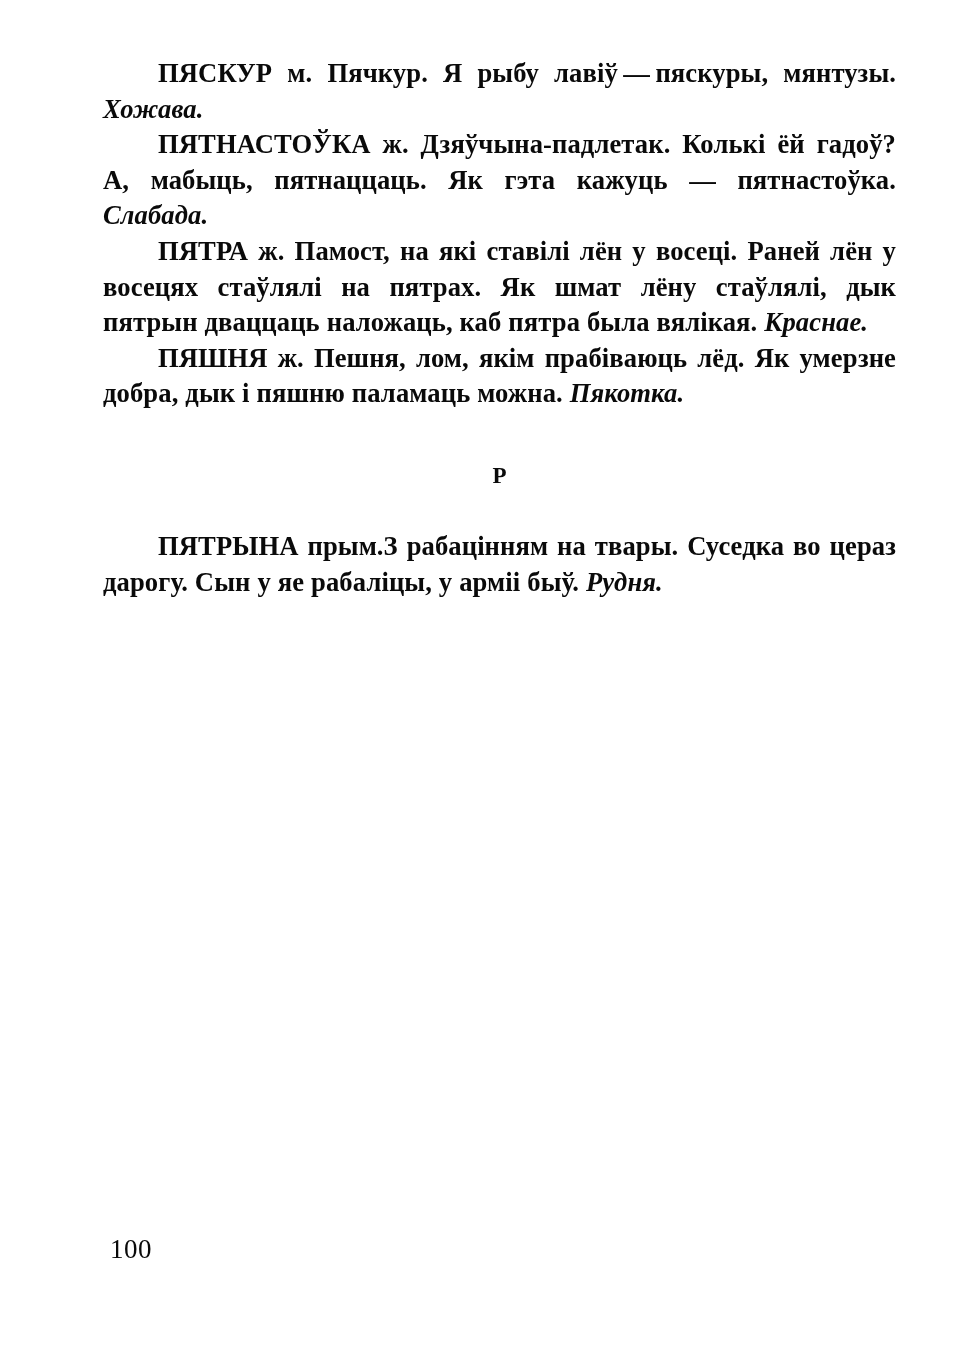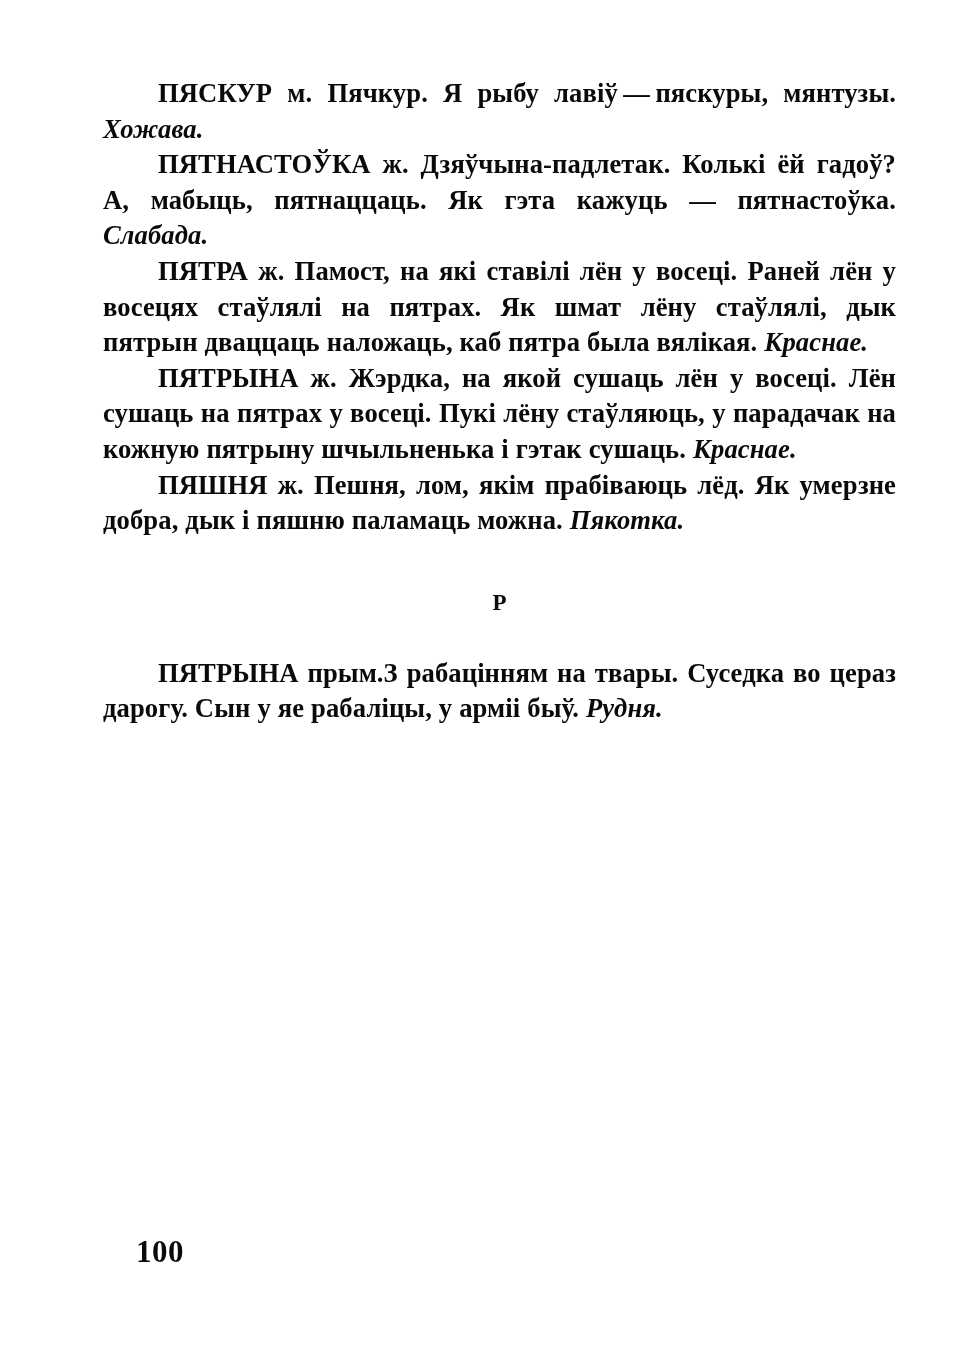--- a/index.html
+++ b/index.html
@@ -24,21 +24,20 @@
     width: 960px;
     height: 1366px;
     box-sizing: border-box;
   }
 
   .text-column {
     position: absolute;
     left: 103px;
     top: 56px;
     width: 793px;
-    margin-top: 20px;
   }
 
   .entry {
     margin: 0;
     padding: 0;
     text-align: justify;
     text-justify: inter-word;
     text-indent: 55px;
     font-size: 26.6px;
     line-height: 35.6px;
@@ -69,25 +68,24 @@
   }
 
   .section-block {
     position: relative;
   }
 
   .folio {
     position: absolute;
     left: 110px;
     top: 1236px;
-    font-size: 31px;
-    font-weight: bold;
+    font-size: 27px;
+    font-weight: normal;
     line-height: 1;
     letter-spacing: 0.5px;
-    margin-left: 26px;
   }
 
   
   .e1 { width: 793px; }
   .e2 { width: 793px; }
   .e3 { width: 793px; }
   .e4 { width: 793px; }
   .e5 { width: 793px; }
   .e6 { width: 793px; }
   .e7 { width: 793px; }
@@ -100,21 +98,20 @@
 <div class="page">
 
   <div class="text-column">
 
     <p class="entry e1"><span class="headword">ПЯСКУР</span><span class="definition"> м. Пячкур. Я рыбу лавіў — пяскуры, мянтузы. </span><span class="src">Хожава.</span></p>
 
     <p class="entry e2"><span class="headword">ПЯТНАСТОЎКА</span><span class="definition"> ж. Дзяўчына-падлетак. Колькі ёй гадоў? А, мабыць, пятнаццаць. Як гэта кажуць — пятнастоўка. </span><span class="src">Слабада.</span></p>
 
     <p class="entry e3"><span class="headword">ПЯТРА</span><span class="definition"> ж. Памост, на які ставілі лён у восеці. Раней лён у восецях стаўлялі на пятрах. Як шмат лёну стаўлялі, дык пятрын дваццаць наложаць, каб пятра была вялікая. </span><span class="src">Краснае.</span></p>
 
-    <p class="entry e4"><span class="headword">ПЯТРЫНА</span><span class="definition"> ж. Жэрдка, на якой сушаць лён у восеці. Лён сушаць на пятрах у восеці. Пукі лёну стаўляюць, у парадачак на кожную пятрыну шчыльненька і гэтак сушаць. </span><span class="src">Краснае.</span></p>
 
 
 
 
     <p class="entry e8"><span class="headword">ПЯШНЯ</span><span class="definition"> ж. Пешня, лом, якім прабіваюць лёд. Як умерзне добра, дык і пяшню паламаць можна. </span><span class="src">Пякотка.</span></p>
 
     <div class="section-block" style="height:117px;">
       <div class="section-letter" style="top:52px;">Р</div>
     </div>
 

